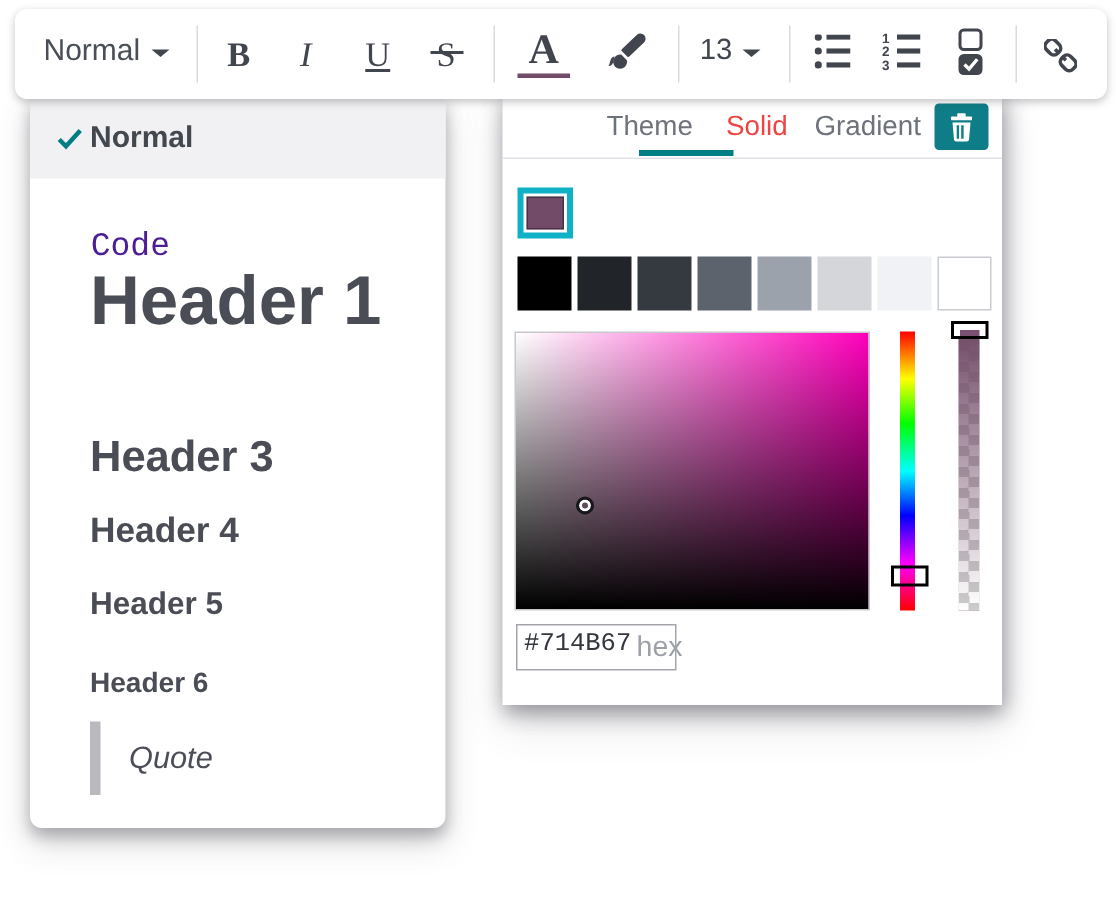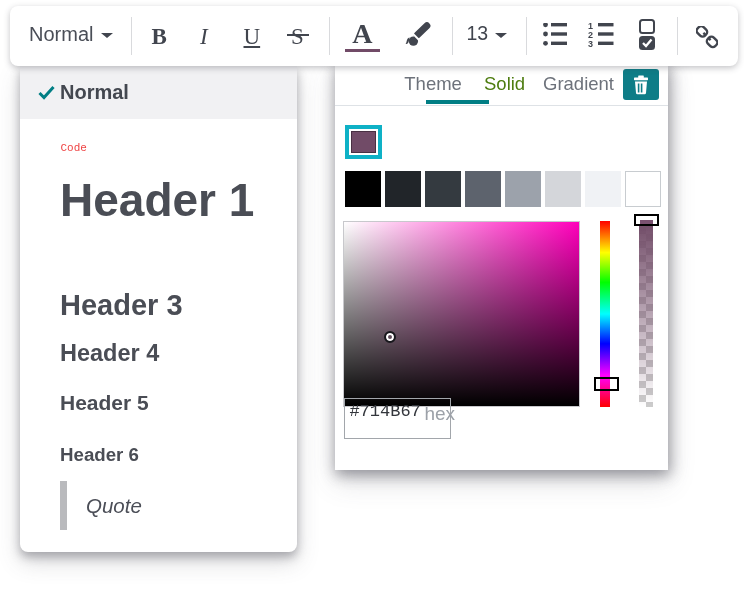--- a/index.html
+++ b/index.html
@@ -25,21 +25,21 @@
 .tab{position:absolute;top:13px;font-size:18.5px;line-height:1;color:#6d727b;margin-left:48px;}
 #tabline{position:absolute;left:0;top:42.5px;width:333px;height:1px;background:#dee2e6;}
 .gsw{position:absolute;top:109px;width:36px;height:36px;}
 #satarea{position:absolute;left:8px;top:159px;width:235px;height:184px;border:1px solid #c8c8cc;
   background:linear-gradient(to top,#000,rgba(0,0,0,0)),linear-gradient(to right,#fff,#ff00bb);}
 #huebar{position:absolute;left:265px;top:159px;width:10px;height:186px;
   background:linear-gradient(to bottom,#f00 0%,#ff0 17%,#0f0 33%,#0ff 50%,#00f 66%,#f0f 83%,#f00 100%);}
 #alphabar{position:absolute;left:304px;top:157.5px;width:14px;height:187.5px;
   background:linear-gradient(to bottom,rgba(113,75,103,1),rgba(113,75,103,0)),
   conic-gradient(#ccc 25%,#fff 0 50%,#ccc 0 75%,#fff 0);background-size:100% 100%,14px 14px;}
-.inputbox{position:absolute;top:336px;height:41px;border:1px solid #a2a6ab;
+.inputbox{position:absolute;top:354px;height:31px;border:1px solid #a2a6ab;
   font-family:"Liberation Mono",monospace;font-size:17px;color:#33363c;box-sizing:border-box;}
 .inputbox span{position:absolute;top:3.5px;line-height:1;}
 .glabel{color:#9ca1a8;font-family:"Liberation Sans",sans-serif;font-size:19px;top:5px !important;}
 </style>
 </head>
 <body>
 <div id="root">
 
 <div id="toolbar">
   <div class="ticon" style="left:19px;top:18.3px;font-size:20px;color:#4a4e57;">Normal</div>
@@ -103,33 +103,33 @@
     </svg>
   </div>
 </div>
 
 <div id="dropdown">
   <div id="ddsel"></div>
   <svg class="abs" style="left:18px;top:19px;" width="17" height="15" viewBox="0 0 17 15">
     <path d="M1.5 8l4.5 4.5L15.5 2" stroke="#017e84" stroke-width="3" fill="none"></path>
   </svg>
   <div class="abs" style="left:40px;top:15.8px;font-size:20px;font-weight:bold;color:#43474f;line-height:1;">Normal</div>
-  <div class="abs" style="left:40.5px;top:77px;font-family:'Liberation Mono',monospace;font-size:11px;color:#ef4444;line-height:1;">Code</div>
+  <div class="abs" style="left:40.5px;top:88px;font-family:'Liberation Mono',monospace;font-size:22px;color:#4c1d95;line-height:1;">Code</div>
   <div class="hdr" style="top:111px;font-size:46px;">Header 1</div>
   <div class="hdr" style="top:224.7px;font-size:29px;">Header 3</div>
   <div class="hdr" style="top:275.9px;font-size:23.5px;">Header 4</div>
   <div class="hdr" style="top:325.5px;font-size:21px;">Header 5</div>
   <div class="hdr" style="top:379.8px;font-size:18.7px;">Header 6</div>
   <div class="abs" style="left:39.5px;top:415.3px;width:7px;height:49px;background:#b9babd;"></div>
   <div class="abs" style="left:66px;top:430px;font-size:20.5px;font-style:italic;color:#4b4e57;line-height:1;">Quote</div>
 </div>
 
 <div id="cpanel">
   <div class="tab" style="left:21.3px;">Theme</div>
-  <div class="tab" style="left:101px;color:#4d7c0f;">Solid</div>
+  <div class="tab" style="left:101px;color:#ef4444;">Solid</div>
   <div class="tab" style="left:160px;">Gradient</div>
   <div class="abs" style="left:90.6px;top:38.4px;width:63px;height:3.5px;background:#017e84;"></div>
   <div id="tabline"></div>
   <div class="abs" style="left:288px;top:7px;width:36px;height:31px;background:#0e7d87;border-radius:3px;">
     <svg width="36" height="31" viewBox="0 0 36 31">
       <g fill="#fff">
         <rect x="15.2" y="6.5" width="5.6" height="2.6" rx="0.6"></rect>
         <rect x="11" y="8.6" width="14" height="2.6" rx="0.6"></rect>
         <path d="M12 12.6h12l-1 11.5a1.4 1.4 0 0 1-1.4 1.2h-7.2a1.4 1.4 0 0 1-1.4-1.2z"></path>
         <rect x="14.8" y="14.5" width="1.6" height="9" fill="#0e7d87"></rect>

